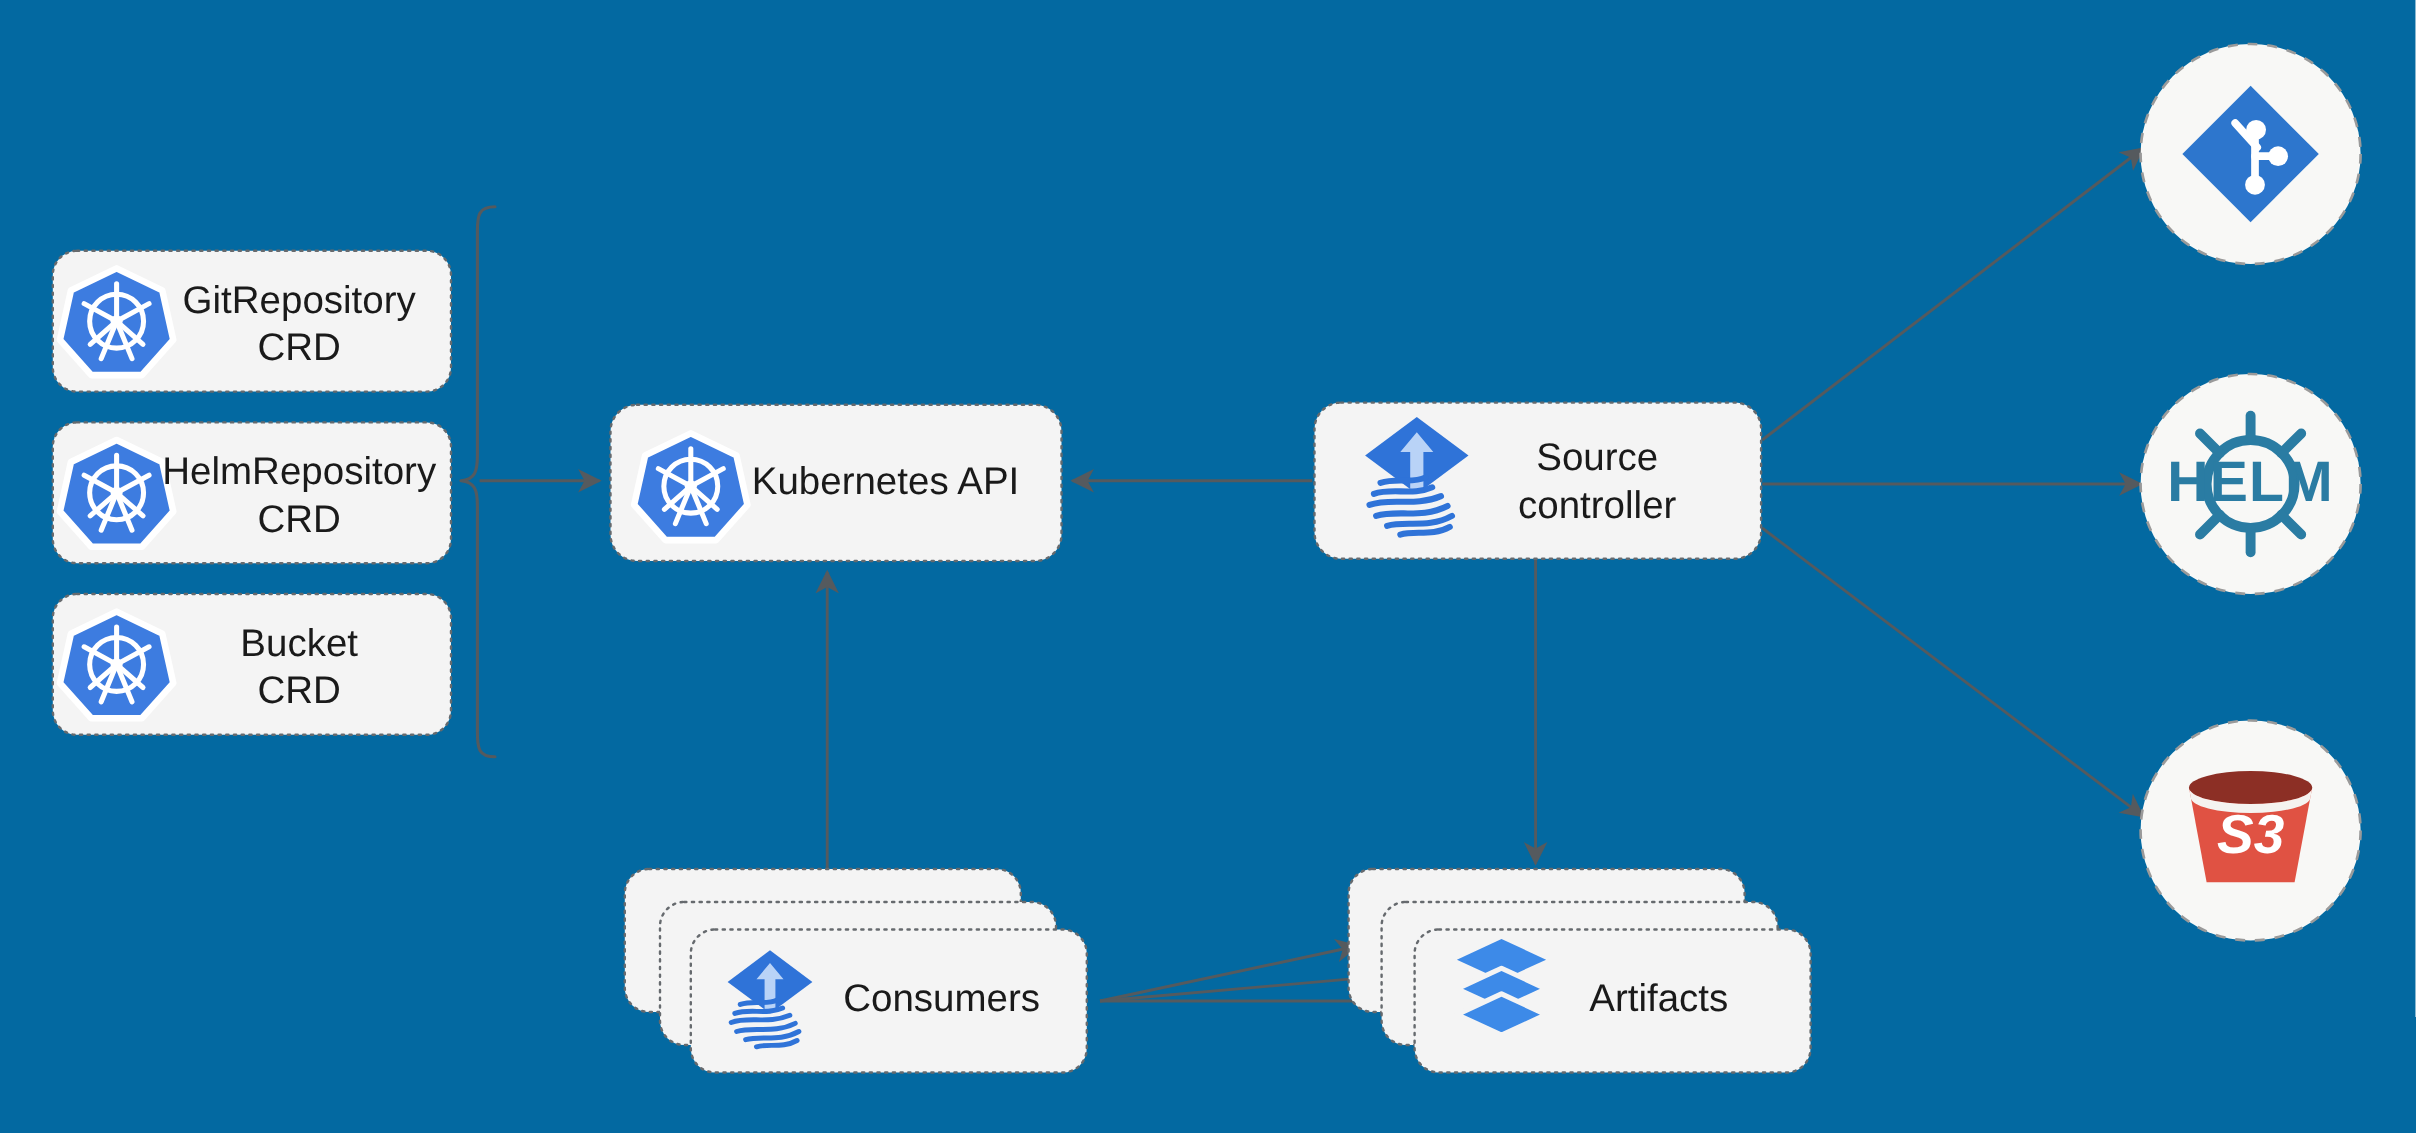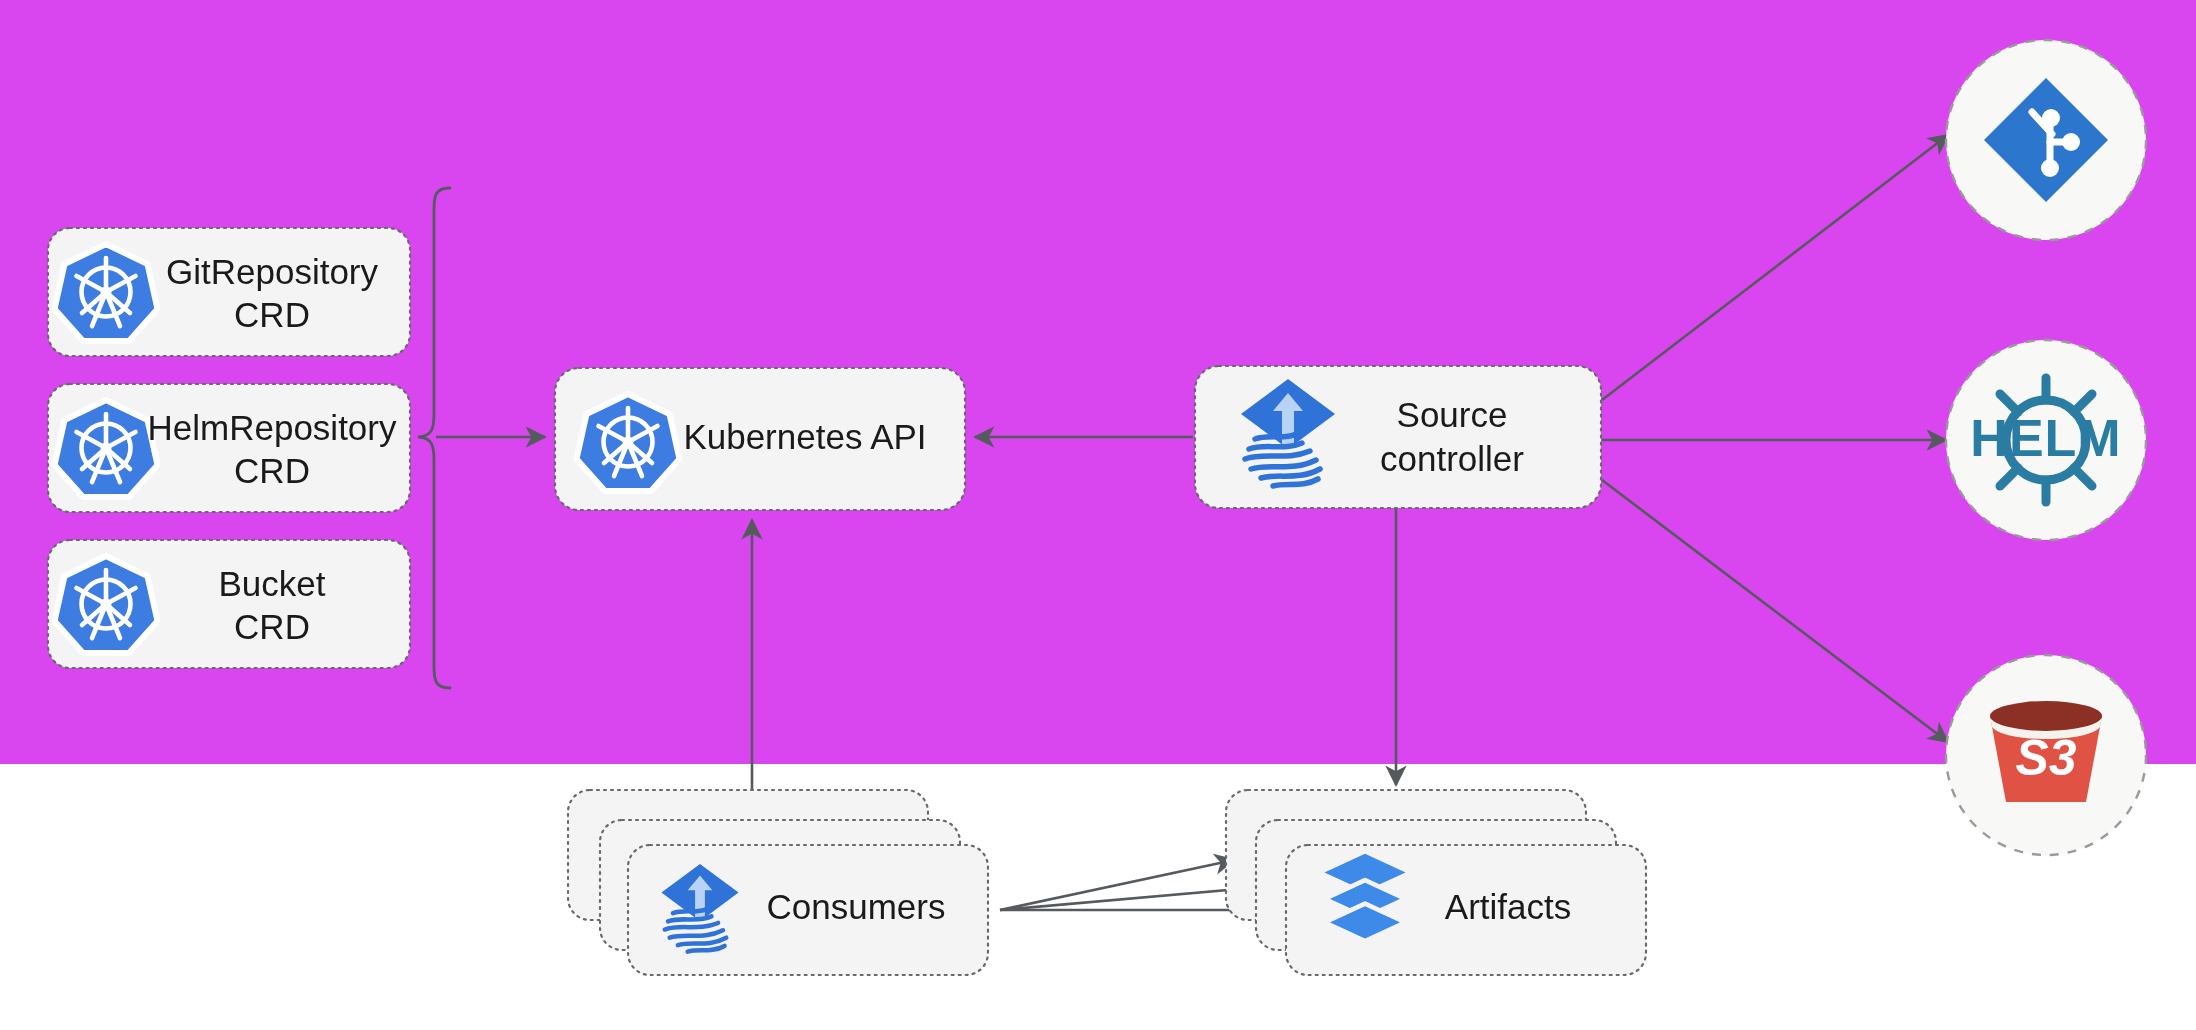--- a/index.html
+++ b/index.html
@@ -9,22 +9,22 @@
   }
   body {
     width: 2196px;
     height: 1030px;
     font-family: "Liberation Sans", sans-serif;
     overflow: hidden;
   }
   #diagram-root {
     position: relative;
     width: 2196px;
-    height: 764px;
-    background: #d946ef;
+    height: 1030px;
+    background: #0369a1;
   }
   svg.canvas {
     display: block;
     width: 2196px;
     height: 1030px;
   }
   .node-box {
     fill: #f4f4f4;
     stroke: #666a6e;
     stroke-width: 2.2;

